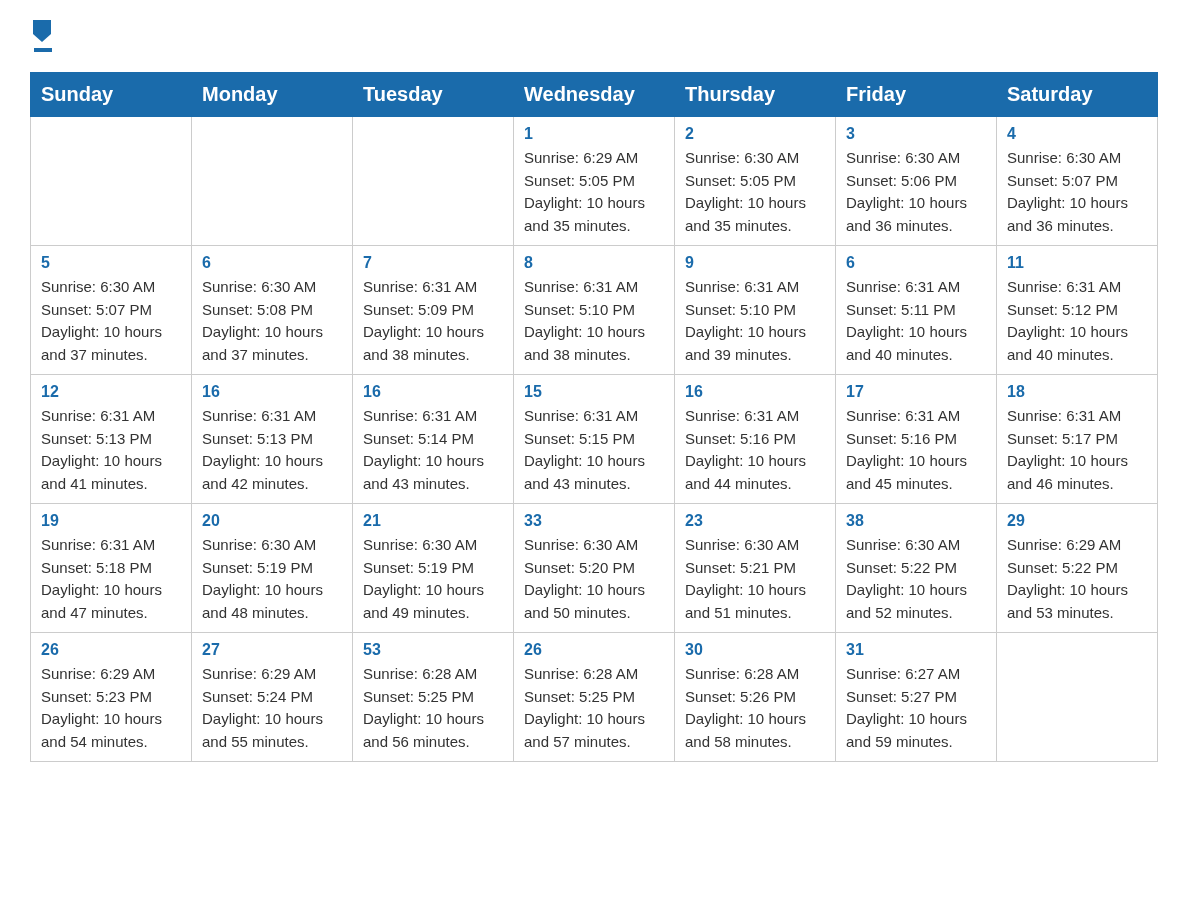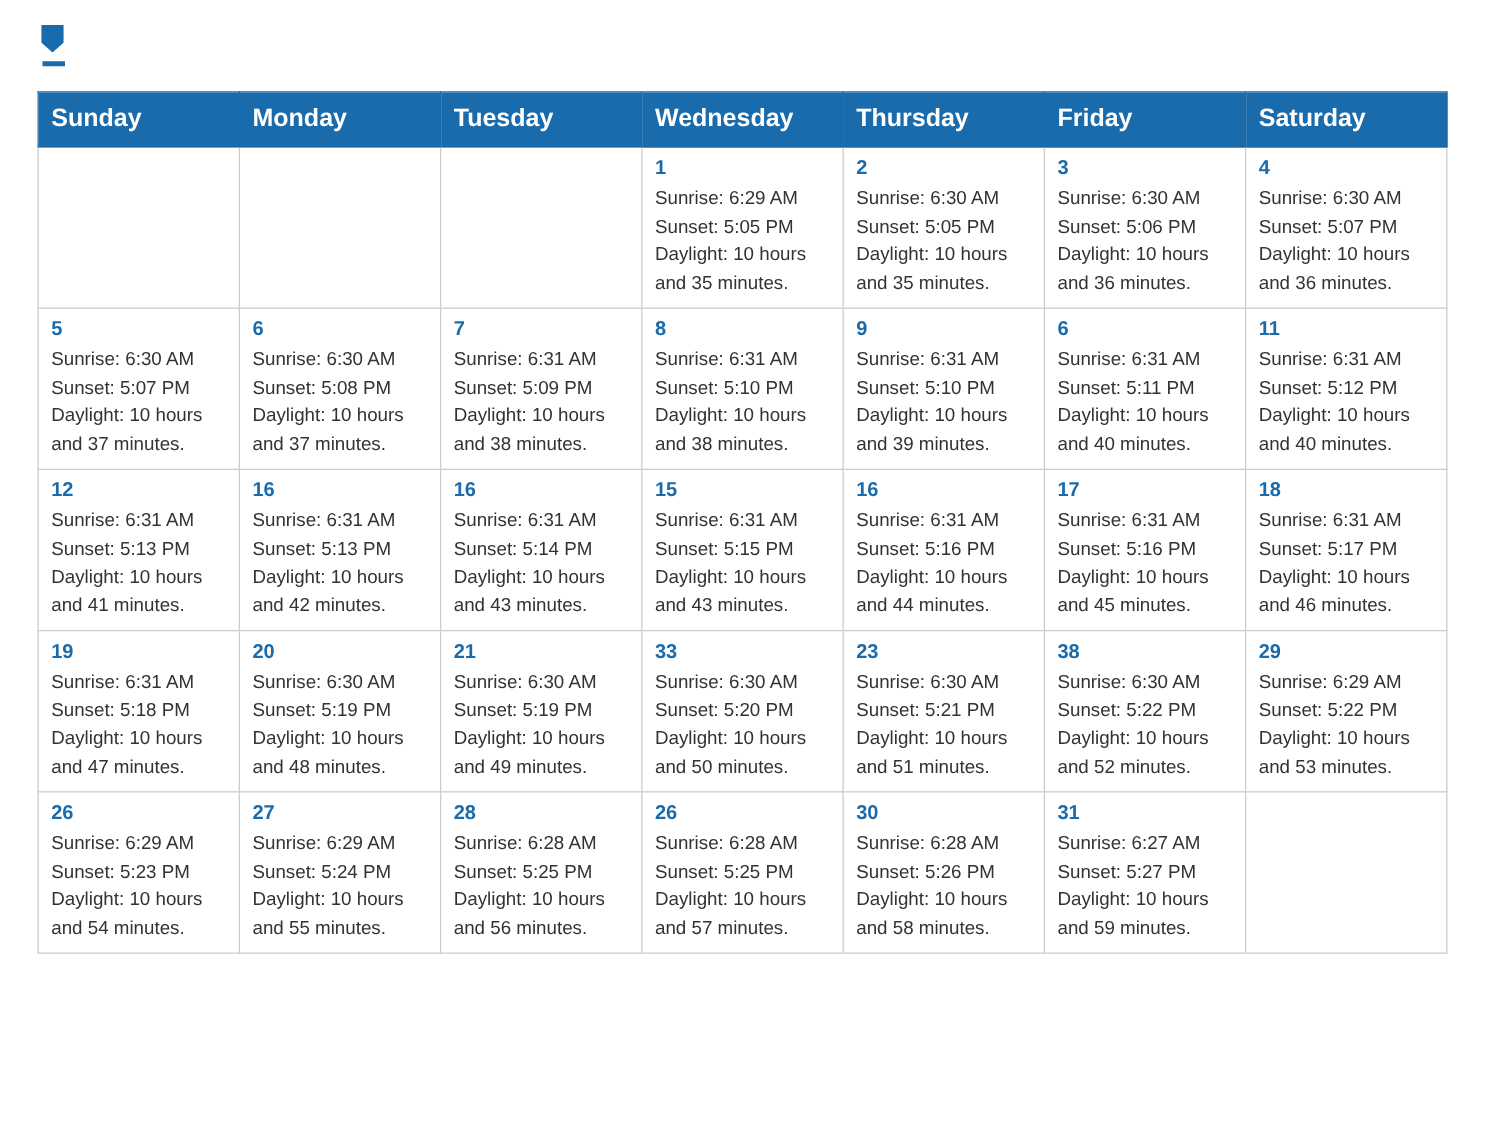--- a/index.html
+++ b/index.html
@@ -320,21 +320,21 @@
 and 54 minutes.</div>
         </td>
         <td>
           <span class="day-number">27</span>
           <div class="day-info" style="white-space: pre-line;">Sunrise: 6:29 AM
 Sunset: 5:24 PM
 Daylight: 10 hours
 and 55 minutes.</div>
         </td>
         <td>
-          <span class="day-number">28</span>
+          <span class="day-number">53</span>
           <div class="day-info" style="white-space: pre-line;">Sunrise: 6:28 AM
 Sunset: 5:25 PM
 Daylight: 10 hours
 and 56 minutes.</div>
         </td>
         <td>
           <span class="day-number">26</span>
           <div class="day-info" style="white-space: pre-line;">Sunrise: 6:28 AM
 Sunset: 5:25 PM
 Daylight: 10 hours

